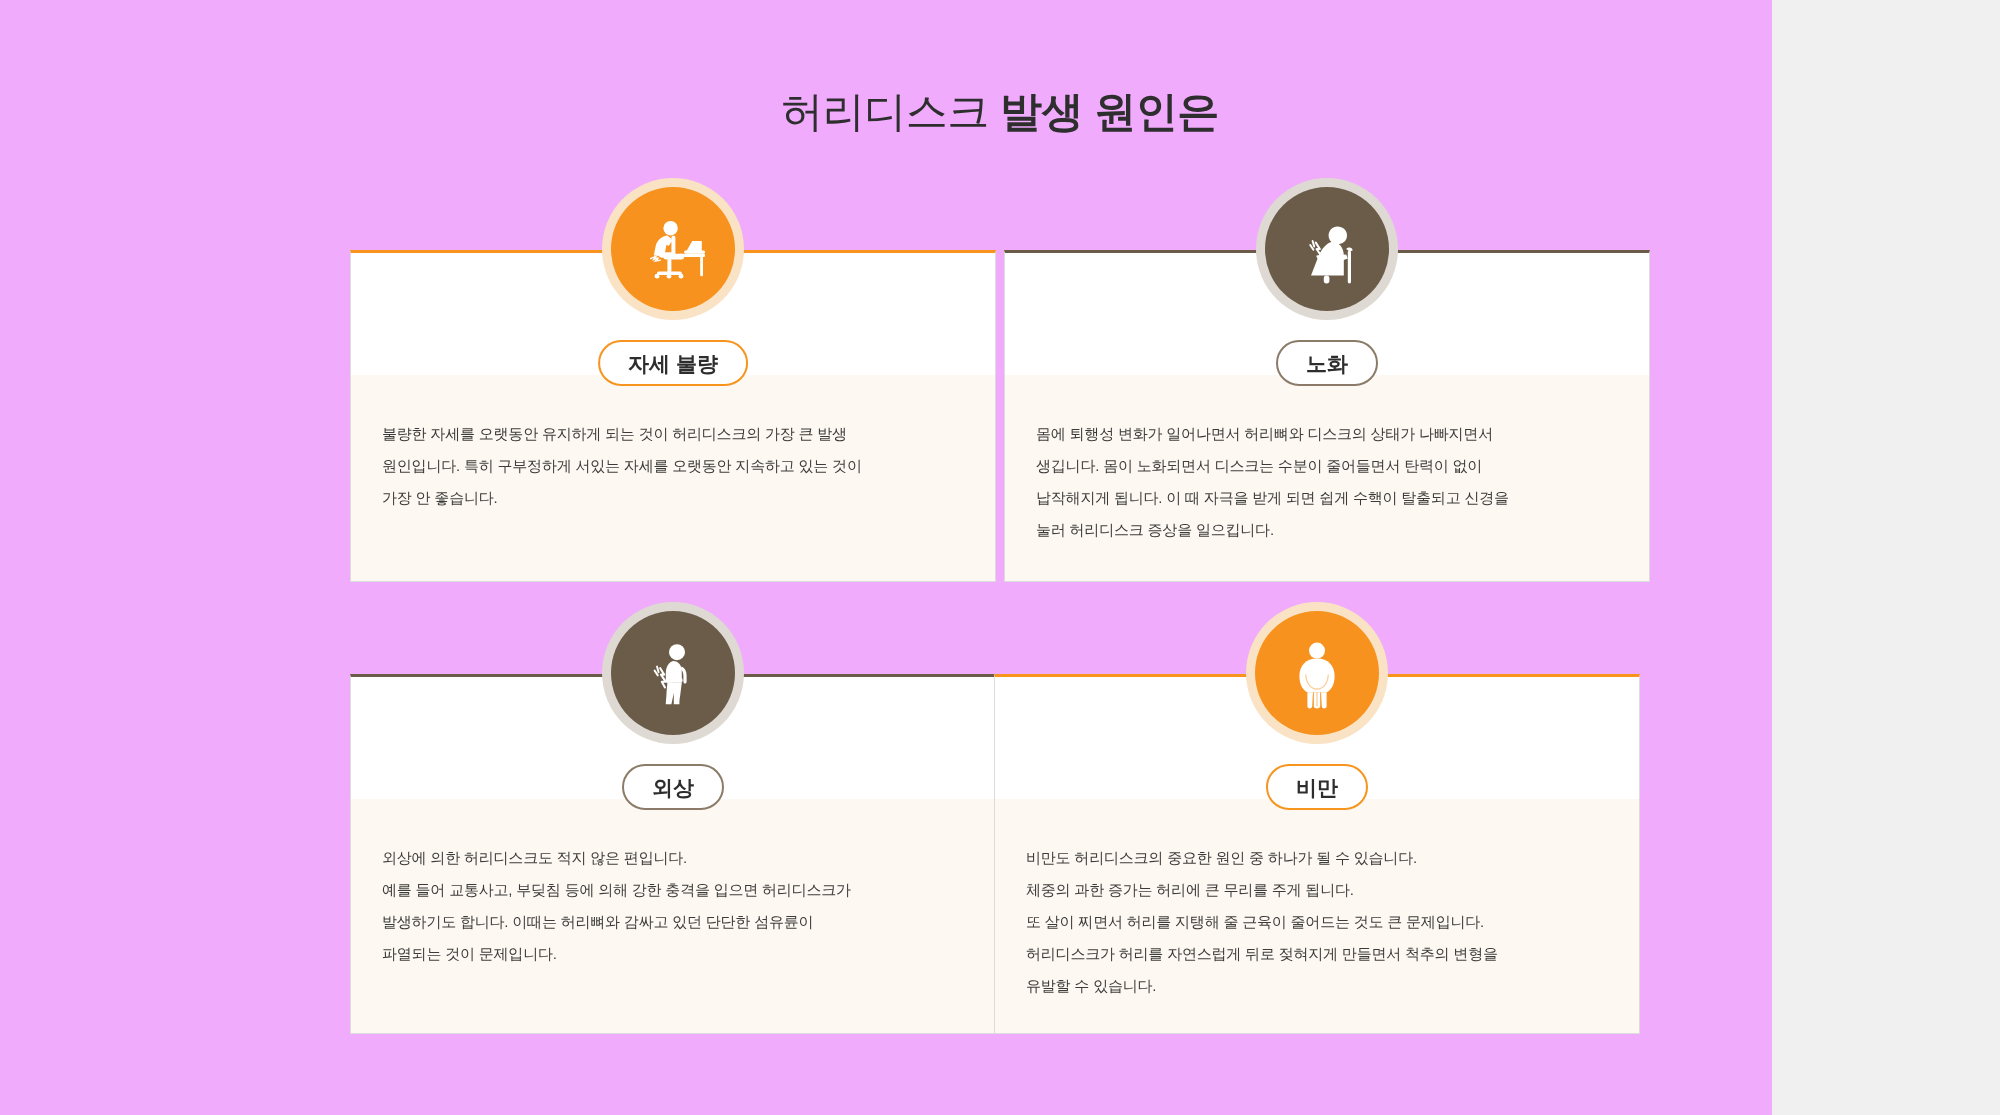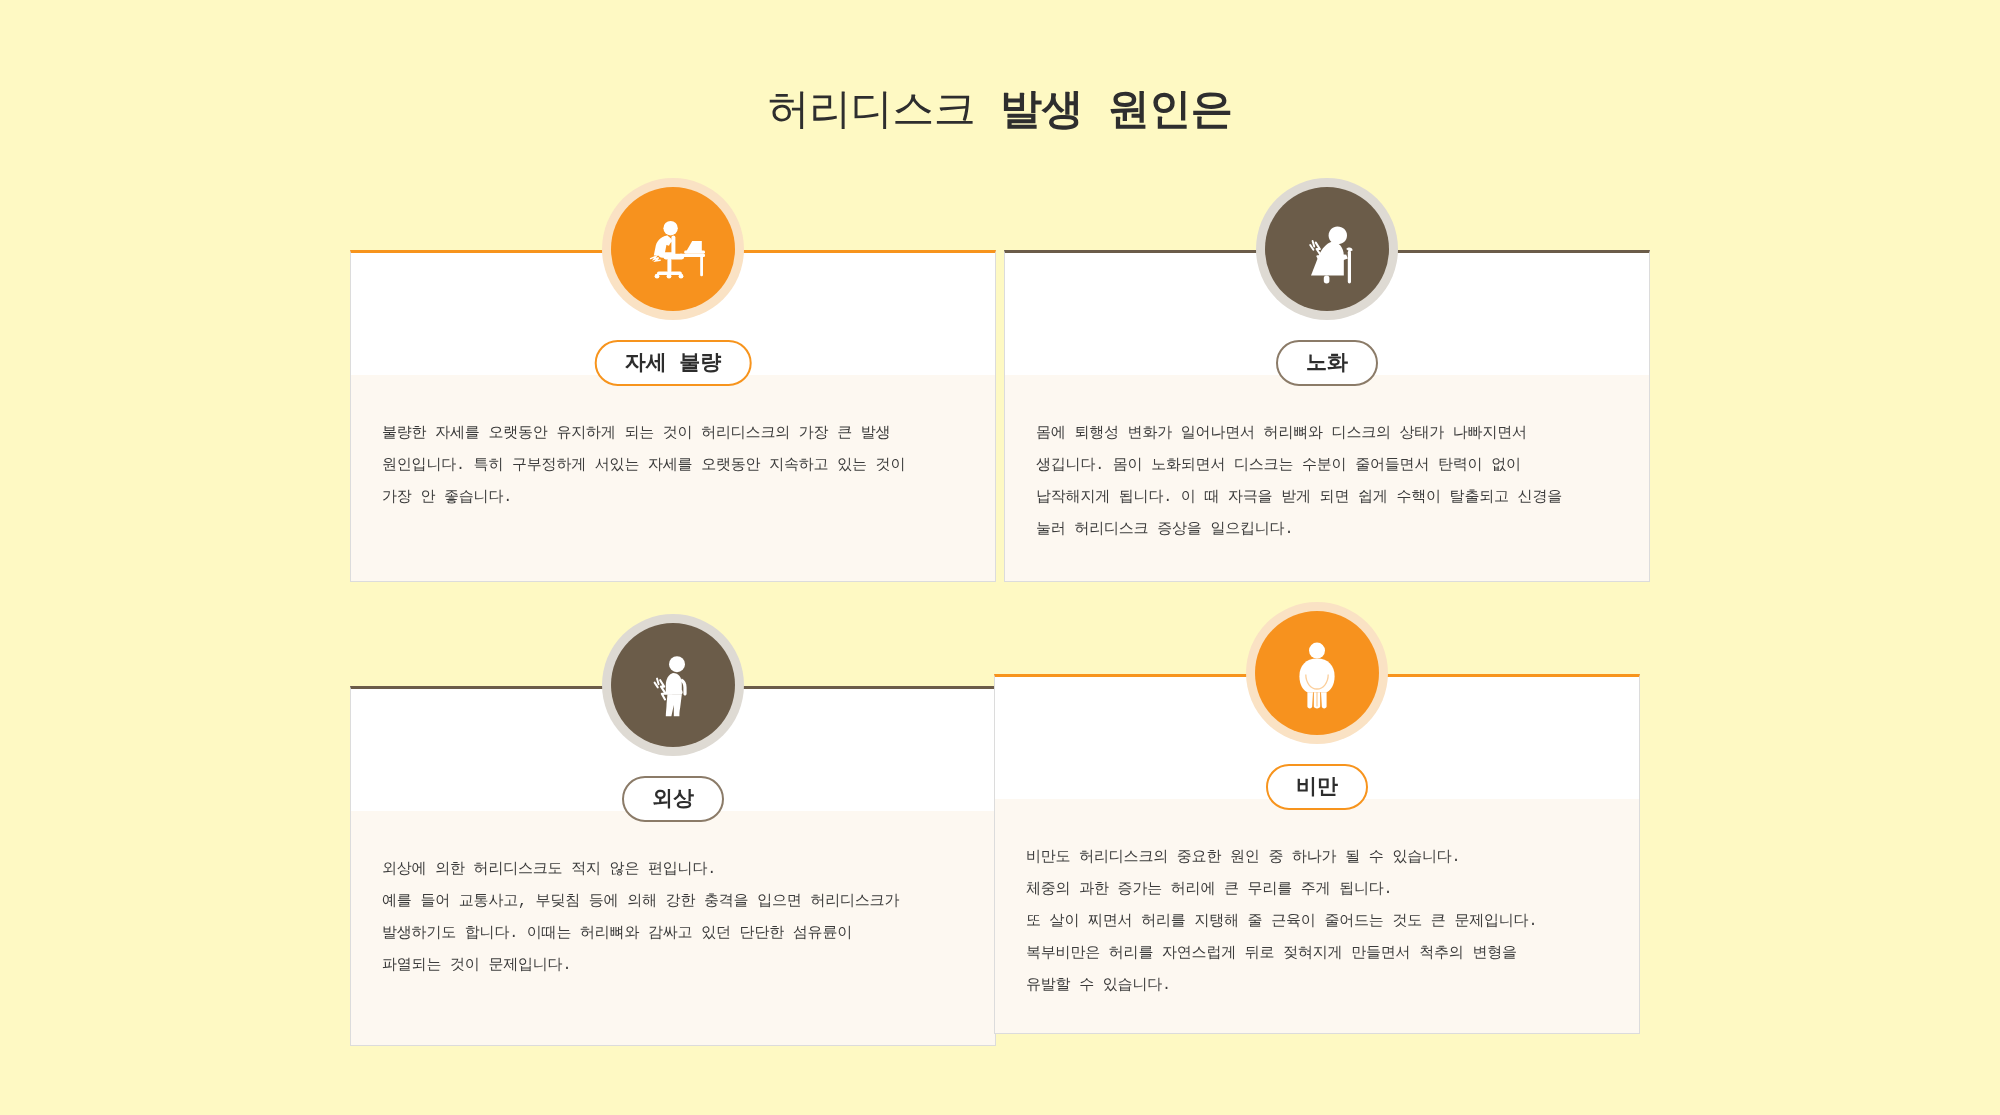--- a/index.html
+++ b/index.html
@@ -8,24 +8,23 @@
   }
   body {
     width: 2000px;
     height: 1115px;
     background: #f0f0f0;
     font-family: "Liberation Sans", "DejaVu Sans", sans-serif;
     overflow: hidden;
   }
   .page {
     position: relative;
-    width: 2000px;
+    width: 1772px;
     height: 1115px;
-    background: #fef9c3;
-    font-family: Liberation Mono, monospace;
+    background: #f0abfc;
   }
 
   
   .title {
     position: absolute;
     top: 56px;
     left: 0;
     width: 2000px;
     text-align: center;
     font-size: 42px;
@@ -45,21 +44,21 @@
     width: 1300px;
     height: 790px;
   }
   .card-slot {
     position: absolute;
     width: 646px;
     height: 332px;
   }
   .slot-0 { left: 0px;   top: 0px;   }
   .slot-1 { left: 654px; top: 0px;   }
-  .slot-2 { left: 0px;   top: 436px; }
+  .slot-2 { left: 0px;   top: 424px; }
   .slot-3 { left: 644px; top: 424px; }
   .slot-2, .slot-3 { height: 360px; }
 
   .card {
     position: absolute;
     inset: 0;
     box-sizing: border-box;
     border: 1px solid #dcdcdc;
     border-top-width: 3px;
     background: #ffffff;
@@ -288,19 +287,19 @@
           <path d="M50 74 l0 18" stroke="#f7921e" stroke-width="1.6" opacity="0.45"></path>
         </svg>
       </div>
 
       <div class="badge orange">비만</div>
 
       <div class="card-body">
         <div class="line">비만도 허리디스크의 중요한 원인 중 하나가 될 수 있습니다.</div>
         <div class="line">체중의 과한 증가는 허리에 큰 무리를 주게 됩니다.</div>
         <div class="line">또 살이 찌면서 허리를 지탱해 줄 근육이 줄어드는 것도 큰 문제입니다.</div>
-        <div class="line">복부비만은 허리를 자연스럽게 뒤로 젖혀지게 만들면서 척추의 변형을</div>
+        <div class="line">허리디스크가 허리를 자연스럽게 뒤로 젖혀지게 만들면서 척추의 변형을</div>
         <div class="line">유발할 수 있습니다.</div>
       </div>
     </div>
 
   </div>
 </div>
 
 </body></html>

